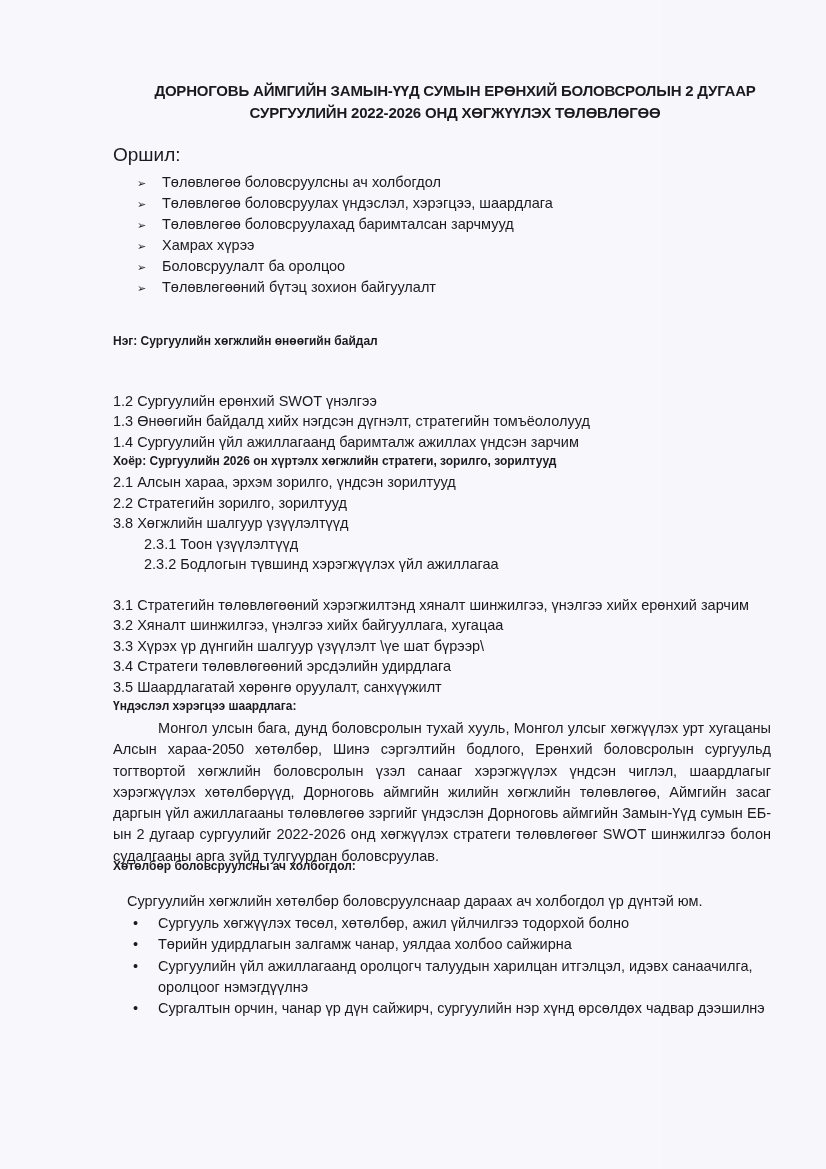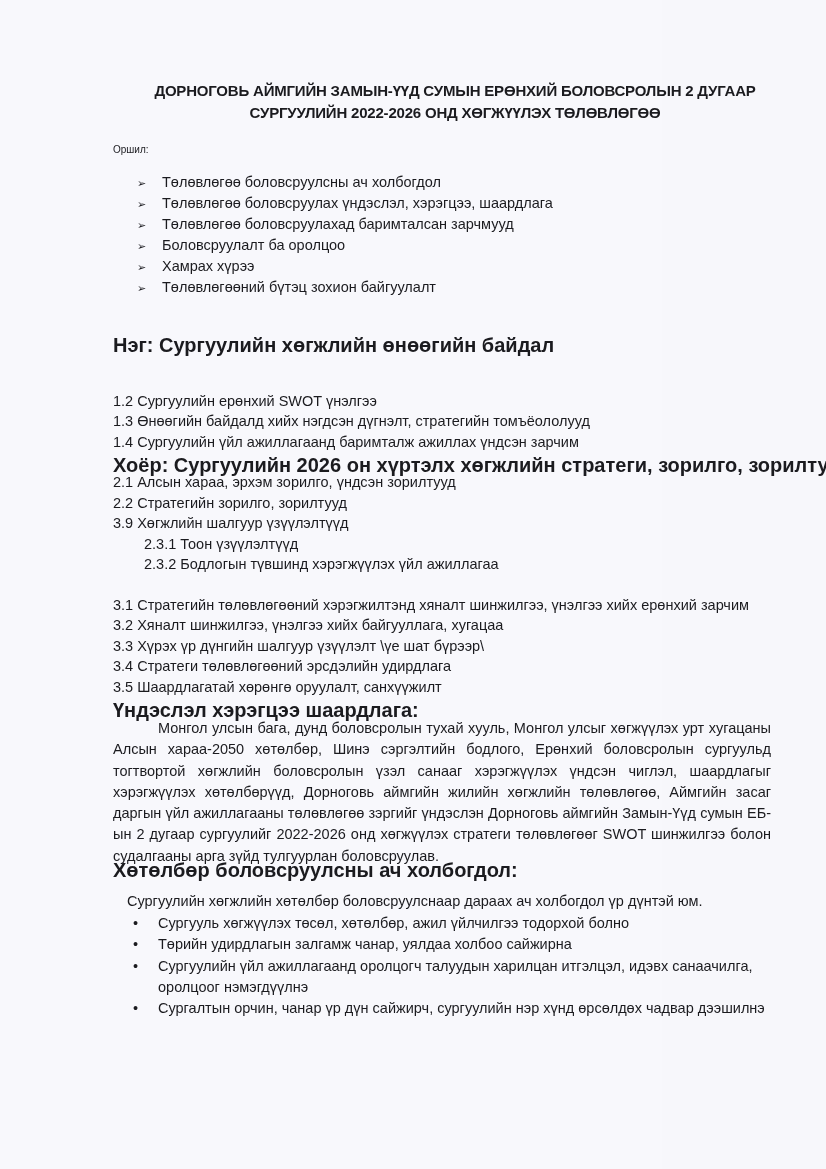--- a/index.html
+++ b/index.html
@@ -10,25 +10,25 @@
     color: #1b1b1f;
     position: relative;
   }
   .page { position: absolute; left: 0; top: 0; width: 662px; height: 1169px; background: #f8f8fc; }
   .title {
     position: absolute; left: 110px; top: 80px; width: 690px;
     text-align: center; font-weight: bold; font-size: 15px; line-height: 22px;
     letter-spacing: -0.2px;
   }
   .title div { white-space: nowrap; }
-  .intro-label { position: absolute; left: 113px; top: 144px; font-size: 10px; }
+  .intro-label { position: absolute; left: 113px; top: 144px; font-size: 19px; }
   .arrow-list { position: absolute; left: 137px; top: 172px; margin: 0; padding: 0; list-style: none; }
   .arrow-list li { font-size: 14.5px; line-height: 21px; height: 21px; white-space: nowrap; }
   .arrow-list .arrow { display: inline-block; width: 25px; font-size: 11px; }
-  .sec-head { position: absolute; left: 113px; font-weight: bold; font-size: 20px; white-space: nowrap; }
+  .sec-head { position: absolute; left: 113px; font-weight: bold; font-size: 12px; white-space: nowrap; }
   .line { position: absolute; left: 113px; font-size: 14.5px; white-space: nowrap; }
   .indent { left: 144px; }
   .para {
     position: absolute; left: 113px; top: 740px; width: 658px;
     font-size: 14.5px; line-height: 21.3px; text-align: justify;
   }
   .para .first { display: inline-block; width: 45px; }
   .lead { position: absolute; left: 127px; top: 893px; font-size: 14.5px; white-space: nowrap; }
   .bullets { position: absolute; left: 133px; top: 913px; margin: 0; padding: 0; list-style: none; width: 650px; }
   .bullets li { font-size: 14.5px; line-height: 21.3px; position: relative; padding-left: 25px; }
@@ -43,34 +43,34 @@
     <div>ДОРНОГОВЬ АЙМГИЙН ЗАМЫН-ҮҮД  СУМЫН ЕРӨНХИЙ БОЛОВСРОЛЫН  2 ДУГААР</div>
     <div>СУРГУУЛИЙН 2022-2026 ОНД  ХӨГЖҮҮЛЭХ ТӨЛӨВЛӨГӨӨ</div>
   </div>
 
   <div class="intro-label">Оршил:</div>
 
   <ul class="arrow-list">
     <li><span class="arrow">➢</span><span>Төлөвлөгөө боловсруулсны ач холбогдол</span></li>
     <li><span class="arrow">➢</span><span>Төлөвлөгөө боловсруулах үндэслэл, хэрэгцээ, шаардлага</span></li>
     <li><span class="arrow">➢</span><span>Төлөвлөгөө боловсруулахад баримталсан зарчмууд</span></li>
+    <li><span class="arrow">➢</span><span>Хамрах хүрээ</span></li>
     <li><span class="arrow">➢</span><span>Боловсруулалт ба оролцоо</span></li>
-    <li><span class="arrow">➢</span><span>Хамрах хүрээ</span></li>
     <li><span class="arrow">➢</span><span>Төлөвлөгөөний бүтэц зохион байгуулалт</span></li>
   </ul>
 
   <div class="sec-head" style="top:334px">Нэг: Сургуулийн хөгжлийн өнөөгийн байдал</div>
   <div class="line" style="top:393px">1.2 Сургуулийн ерөнхий SWOT үнэлгээ</div>
   <div class="line" style="top:413px">1.3 Өнөөгийн байдалд хийх нэгдсэн дүгнэлт, стратегийн томъёололууд</div>
   <div class="line" style="top:434px">1.4 Сургуулийн үйл ажиллагаанд баримталж ажиллах үндсэн зарчим</div>
 
   <div class="sec-head" style="top:454px">Хоёр: Сургуулийн 2026 он хүртэлх хөгжлийн стратеги, зорилго, зорилтууд</div>
   <div class="line" style="top:474px">2.1 Алсын хараа, эрхэм зорилго, үндсэн зорилтууд</div>
   <div class="line" style="top:495px">2.2 Стратегийн зорилго, зорилтууд</div>
-  <div class="line" style="top:515px">3.9 Хөгжлийн шалгуур үзүүлэлтүүд</div>
+  <div class="line" style="top:515px">3.8 Хөгжлийн шалгуур үзүүлэлтүүд</div>
   <div class="line indent" style="top:536px">2.3.1 Тоон үзүүлэлтүүд</div>
   <div class="line indent" style="top:556px">2.3.2 Бодлогын түвшинд хэрэгжүүлэх үйл ажиллагаа</div>
 
   <div class="line" style="top:597px">3.1 Стратегийн төлөвлөгөөний хэрэгжилтэнд хяналт шинжилгээ, үнэлгээ хийх ерөнхий зарчим</div>
   <div class="line" style="top:617px">3.2 Хяналт шинжилгээ, үнэлгээ хийх байгууллага, хугацаа</div>
   <div class="line" style="top:638px">3.3 Хүрэх үр дүнгийн шалгуур үзүүлэлт \үе шат бүрээр\</div>
   <div class="line" style="top:658px">3.4 Стратеги төлөвлөгөөний  эрсдэлийн удирдлага</div>
   <div class="line" style="top:679px">3.5 Шаардлагатай хөрөнгө оруулалт, санхүүжилт</div>
 
   <div class="sec-head" style="top:699px">Үндэслэл хэрэгцээ шаардлага:</div>

